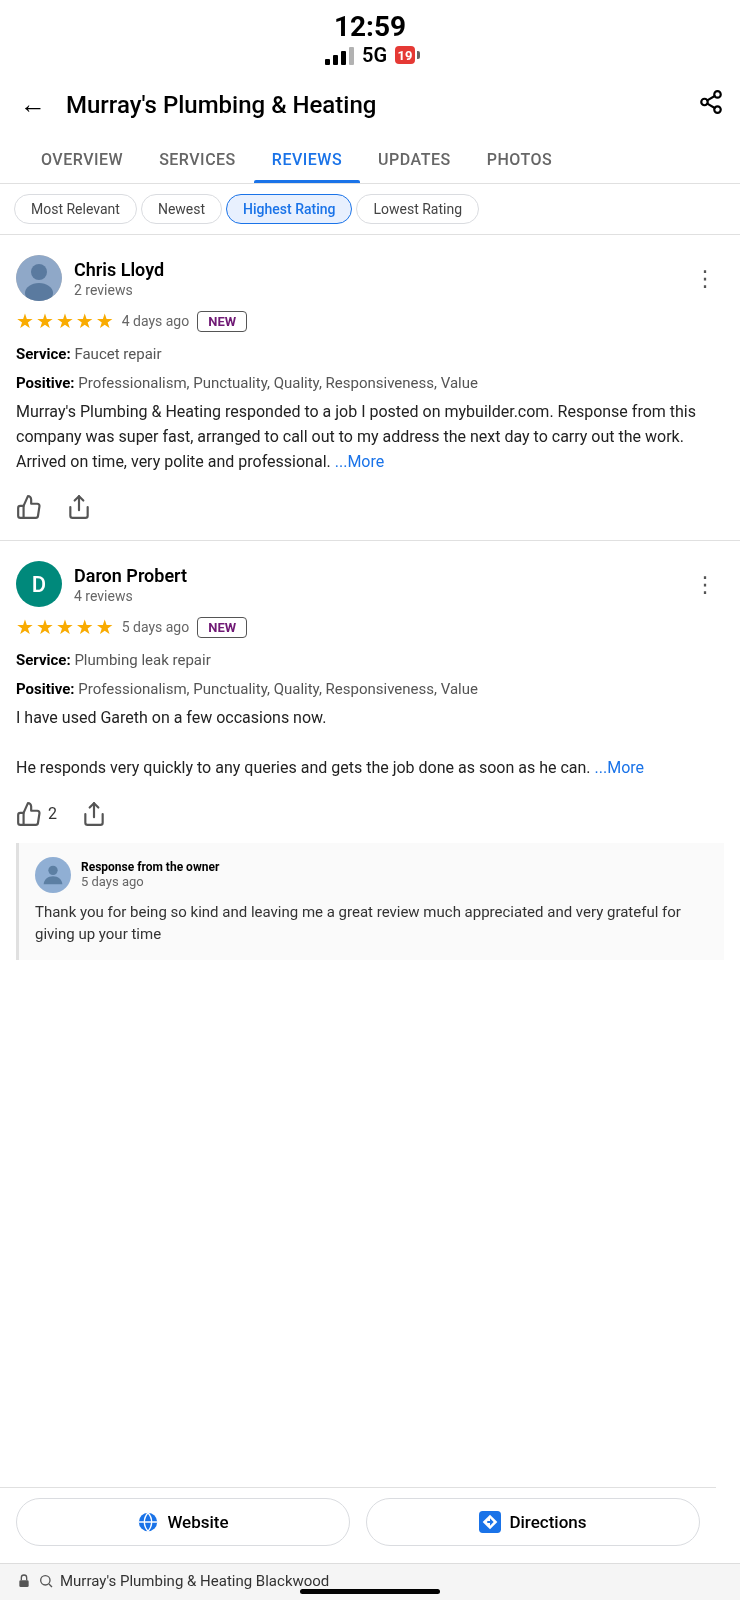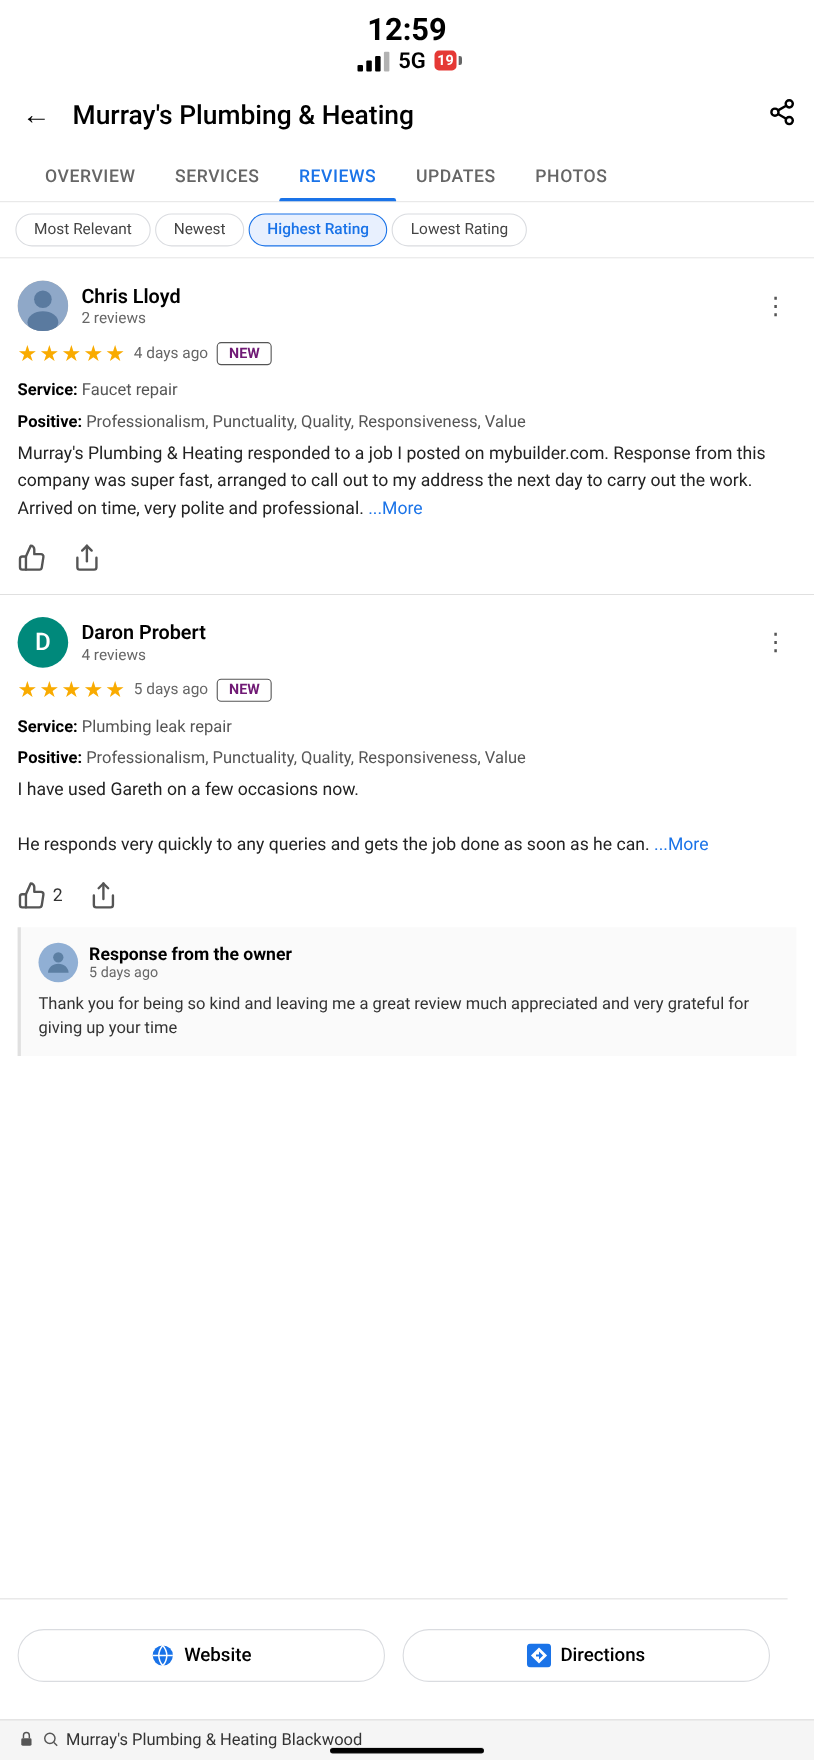--- a/index.html
+++ b/index.html
@@ -328,21 +328,21 @@
       justify-content: center;
       overflow: hidden;
     }
     .owner-avatar svg {
       width: 28px;
       height: 28px;
       fill: #5c7fa3;
     }
     .owner-info {}
     .owner-name {
-      font-size: 16px;
+      font-size: 12px;
       font-weight: 700;
       color: #000;
     }
     .owner-time {
       font-size: 13px;
       color: #666;
     }
     .owner-text {
       font-size: 15px;
       color: #333;
@@ -350,21 +350,21 @@
     }
 
     
     .bottom-bar {
       position: fixed;
       bottom: 44px;
       left: 0;
       width: 716px;
       display: flex;
       gap: 16px;
-      padding: 27px 16px;
+      padding: 10px 16px;
       background: #fff;
       border-top: 1px solid #e0e0e0;
     }
     .bottom-action-btn {
       flex: 1;
       display: flex;
       align-items: center;
       justify-content: center;
       gap: 8px;
       padding: 12px 0;

